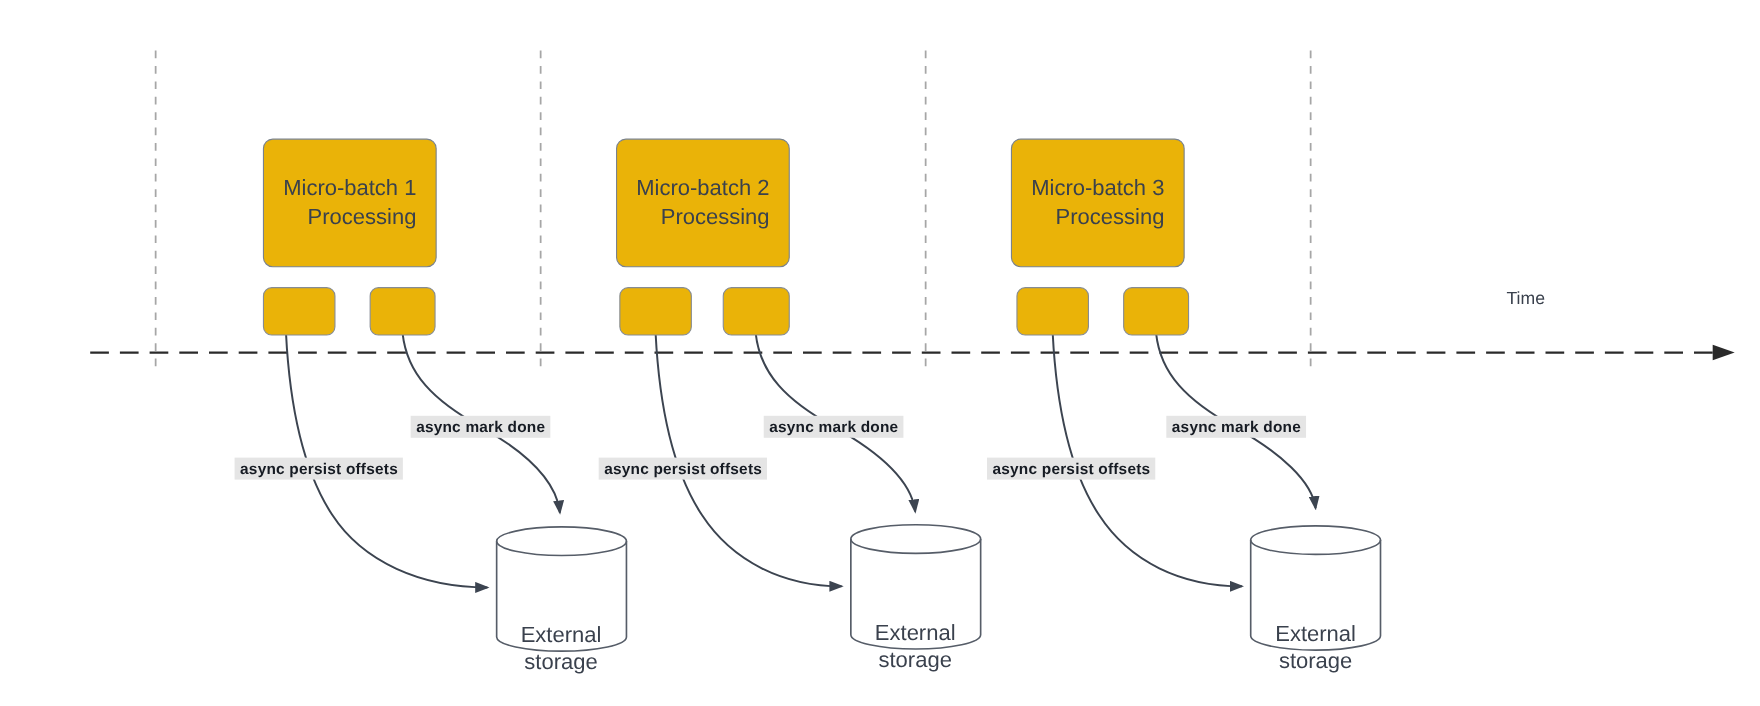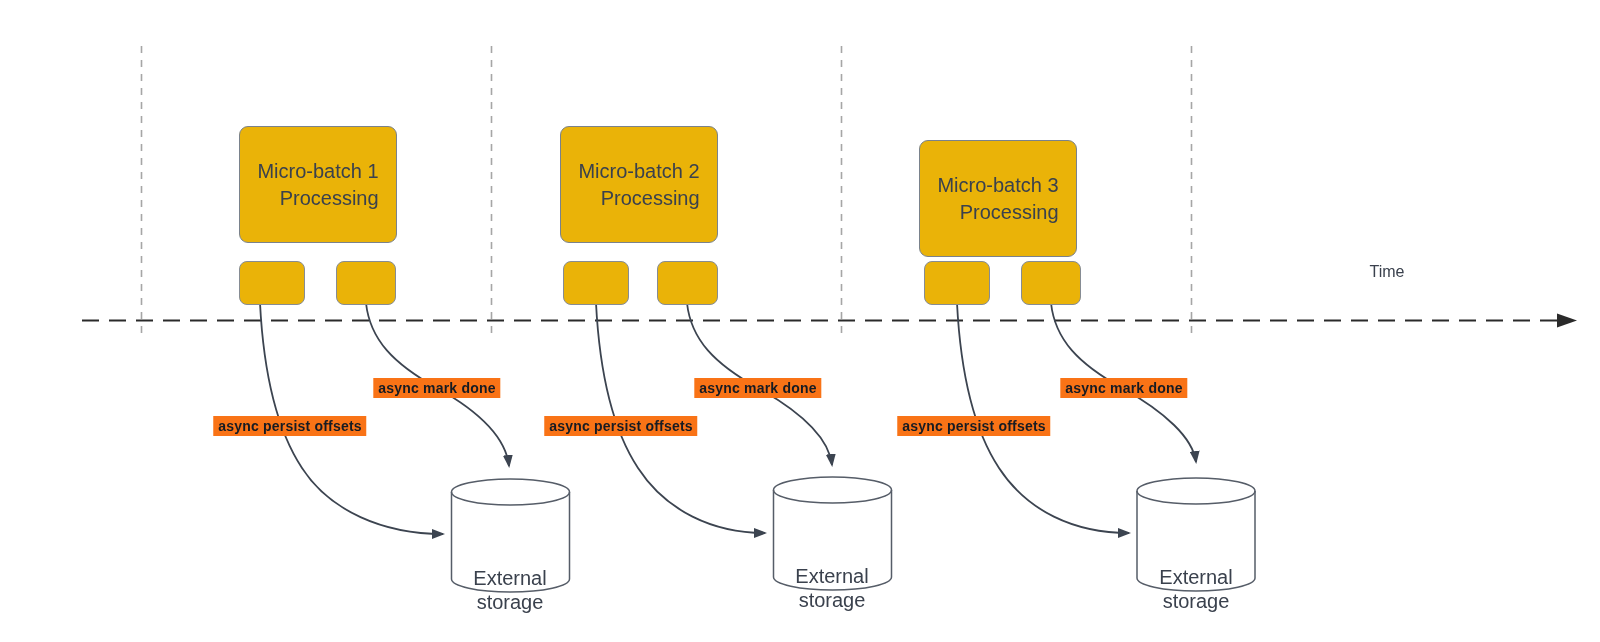--- a/index.html
+++ b/index.html
@@ -29,21 +29,21 @@
   .box{
     position:absolute;background:#eab308;border:1.6px solid var(--shape-stroke);
     border-radius:9px;display:flex;align-items:center;justify-content:center;
     text-align:right;color:var(--text);font-size:20px;line-height:27px;
   }
   .box.small{border-color:var(--small-stroke);border-radius:8px;}
   .box span{white-space:pre-line;}
   .arrow-label{
     position:absolute;transform:translate(-50%,-50%);white-space:nowrap;
     font-size:14px;font-weight:bold;letter-spacing:.2px;color:var(--label-text);
-    background:#f97316;padding:2px 5px;
+    background:#e5e5e5;padding:2px 5px;
   }
   .storage-label{
     position:absolute;transform:translate(-50%,-50%);text-align:center;
     font-size:20px;line-height:24px;color:var(--text);white-space:pre-line;margin-top:47px;
   }
   .time-label{
     position:absolute;transform:translate(-50%,-50%);font-size:16px;color:var(--text);
   }
 </style>
 </head>
@@ -102,21 +102,21 @@
     <span>Micro-batch 2
 Processing</span>
   </div>
   <div class="box small" style="left:563px;top:261px;width:64px;height:42px"></div>
   <div class="box small" style="left:657px;top:261px;width:59px;height:42px"></div>
   <div class="arrow-label" style="left:621px;top:426px">async persist offsets</div>
   <div class="arrow-label" style="left:758px;top:388px">async mark done</div>
   <div class="storage-label" style="left:832px;top:541px">External
 storage</div>
 
-  <div class="box" style="left:919px;top:140px;width:156px;height:115px">
+  <div class="box" style="left:919px;top:126px;width:156px;height:115px">
     <span>Micro-batch 3
 Processing</span>
   </div>
   <div class="box small" style="left:924px;top:261px;width:64px;height:42px"></div>
   <div class="box small" style="left:1021px;top:261px;width:58px;height:42px"></div>
   <div class="arrow-label" style="left:974px;top:426px">async persist offsets</div>
   <div class="arrow-label" style="left:1124px;top:388px">async mark done</div>
   <div class="storage-label" style="left:1196px;top:542px">External
 storage</div>
 

